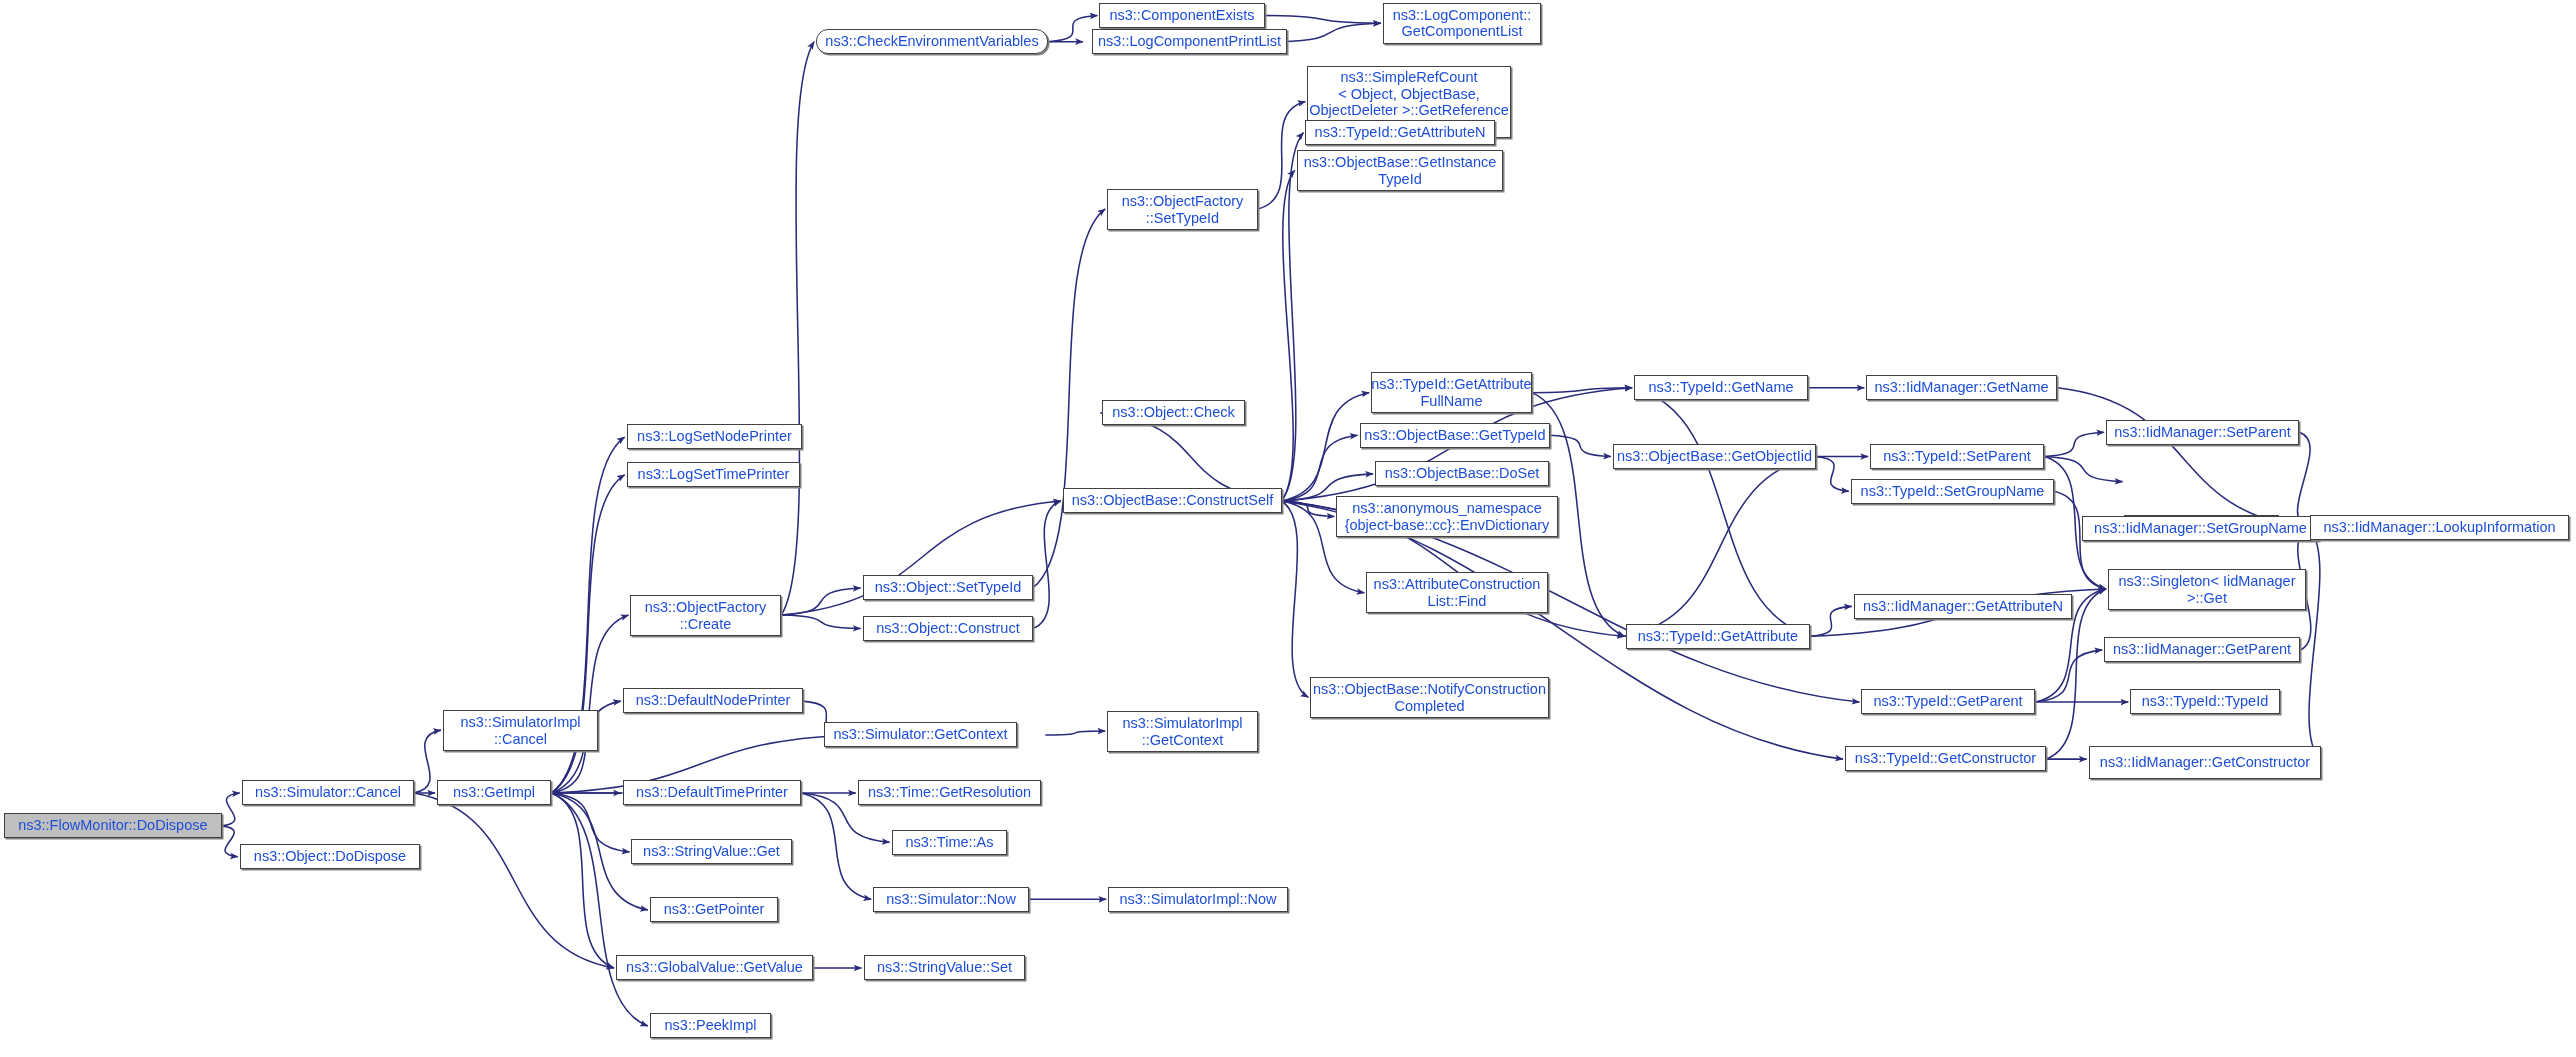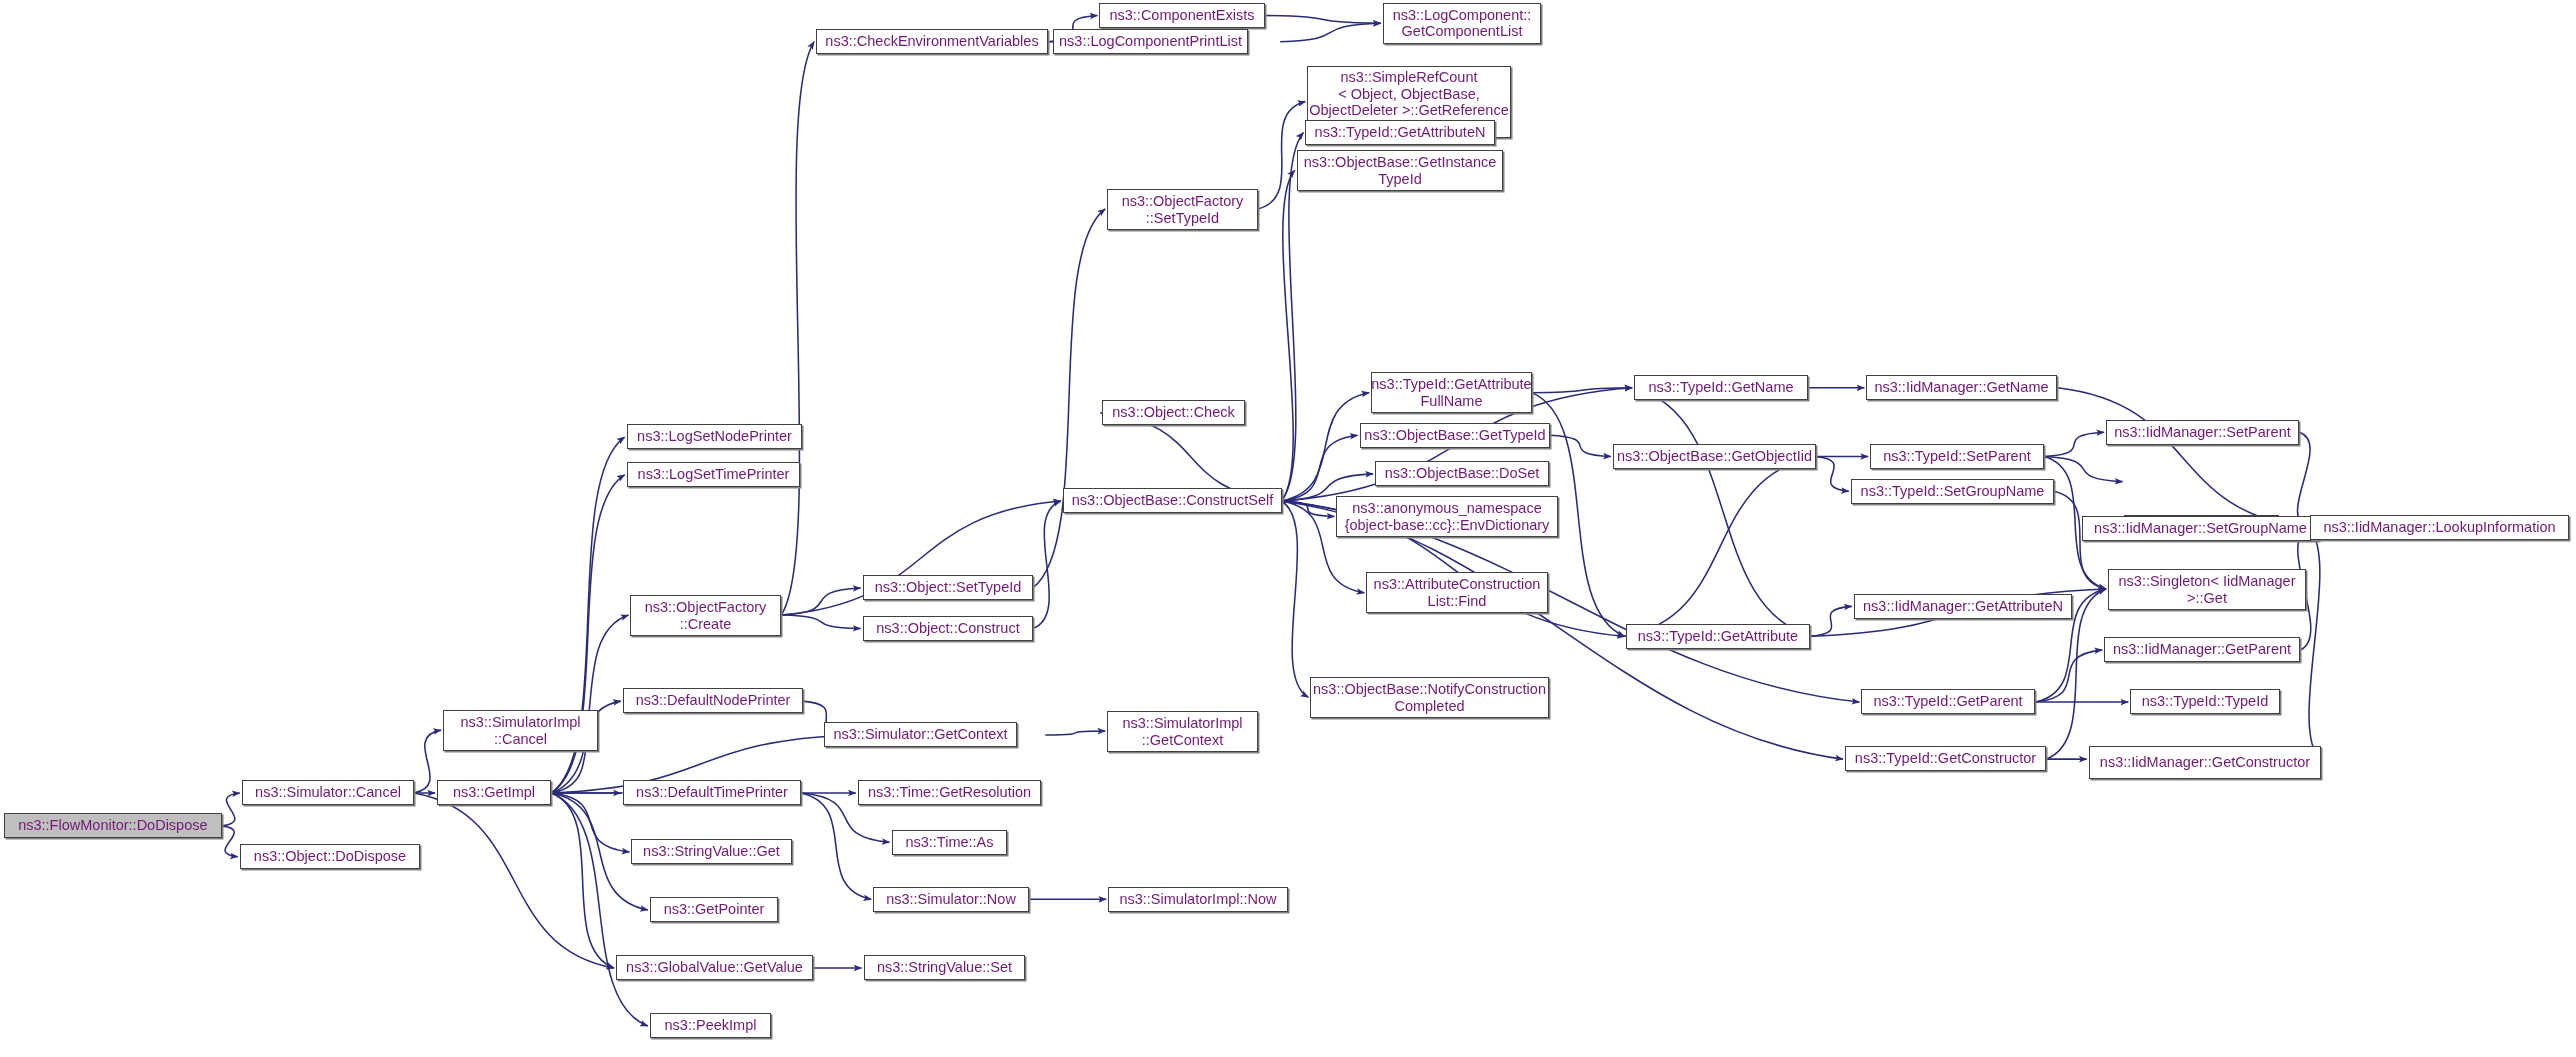--- a/index.html
+++ b/index.html
@@ -24,21 +24,21 @@
     top: 0;
     width: 2576px;
     height: 1058px;
     pointer-events: none;
   }
   .node {
     position: absolute;
     box-sizing: border-box;
     border: 1px solid #404040;
     background: #ffffff;
-    color: #701a75;
+    color: #1d4ed8;
     font-size: 14.5px;
     line-height: 16.4px;
     text-align: center;
     display: flex;
     align-items: center;
     justify-content: center;
     white-space: pre;
     box-shadow: 1.5px 1.5px 0 0 #808080;
     cursor: pointer;
     z-index: 5;
@@ -145,29 +145,29 @@
       <div class="node" style="left: 627px; top: 424px; width: 175px; height: 25px;"><span>ns3::LogSetNodePrinter</span></div>
       <div class="node" style="left: 627px; top: 462px; width: 173px; height: 25px;"><span>ns3::LogSetTimePrinter</span></div>
       <div class="node" style="left: 630px; top: 595px; width: 151px; height: 41px;"><span>ns3::ObjectFactory
 ::Create</span></div>
       <div class="node" style="left: 623px; top: 688px; width: 180px; height: 25px;"><span>ns3::DefaultNodePrinter</span></div>
       <div class="node" style="left: 623px; top: 780px; width: 178px; height: 25px;"><span>ns3::DefaultTimePrinter</span></div>
       <div class="node" style="left: 631px; top: 839px; width: 161px; height: 25px;"><span>ns3::StringValue::Get</span></div>
       <div class="node" style="left: 650px; top: 897px; width: 128px; height: 25px;"><span>ns3::GetPointer</span></div>
       <div class="node" style="left: 616px; top: 955px; width: 197px; height: 25px;"><span>ns3::GlobalValue::GetValue</span></div>
       <div class="node" style="left: 650px; top: 1013px; width: 121px; height: 25px;"><span>ns3::PeekImpl</span></div>
-      <div class="node" style="left: 816px; top: 29px; width: 232px; height: 25px;"><span>ns3::CheckEnvironmentVariables</span></div>
+      <div class="node" style="left: 816px; top: 29px; width: 232px; height: 25px; border-radius: 12px;"><span>ns3::CheckEnvironmentVariables</span></div>
       <div class="node" style="left: 863px; top: 575px; width: 170px; height: 25px;"><span>ns3::Object::SetTypeId</span></div>
       <div class="node" style="left: 863px; top: 616px; width: 170px; height: 25px;"><span>ns3::Object::Construct</span></div>
       <div class="node" style="left: 824px; top: 722px; width: 193px; height: 25px;"><span>ns3::Simulator::GetContext</span></div>
       <div class="node" style="left: 858px; top: 780px; width: 183px; height: 25px;"><span>ns3::Time::GetResolution</span></div>
       <div class="node" style="left: 892px; top: 830px; width: 115px; height: 25px;"><span>ns3::Time::As</span></div>
       <div class="node" style="left: 873px; top: 887px; width: 156px; height: 25px;"><span>ns3::Simulator::Now</span></div>
       <div class="node" style="left: 1099px; top: 2.9px; width: 166px; height: 25px;"><span>ns3::ComponentExists</span></div>
-      <div class="node" style="left: 1053px; top: 29px; width: 195px; height: 25px;"><span>ns3::LogComponentPrintList</span></div>
+      <div class="node" style="left: 1092px; top: 29px; width: 195px; height: 25px;"><span>ns3::LogComponentPrintList</span></div>
       <div class="node" style="left: 1107px; top: 189px; width: 151px; height: 41px;"><span>ns3::ObjectFactory
 ::SetTypeId</span></div>
       <div class="node" style="left: 1102px; top: 400px; width: 143px; height: 25px;"><span>ns3::Object::Check</span></div>
       <div class="node" style="left: 1063px; top: 488px; width: 219px; height: 25px;"><span>ns3::ObjectBase::ConstructSelf</span></div>
       <div class="node" style="left: 1107px; top: 711px; width: 151px; height: 41px;"><span>ns3::SimulatorImpl
 ::GetContext</span></div>
       <div class="node" style="left: 1307px; top: 66px; width: 204px; height: 72px;"><span>ns3::SimpleRefCount
 &lt; Object, ObjectBase,
 ObjectDeleter &gt;::GetReference
 Count</span></div>

